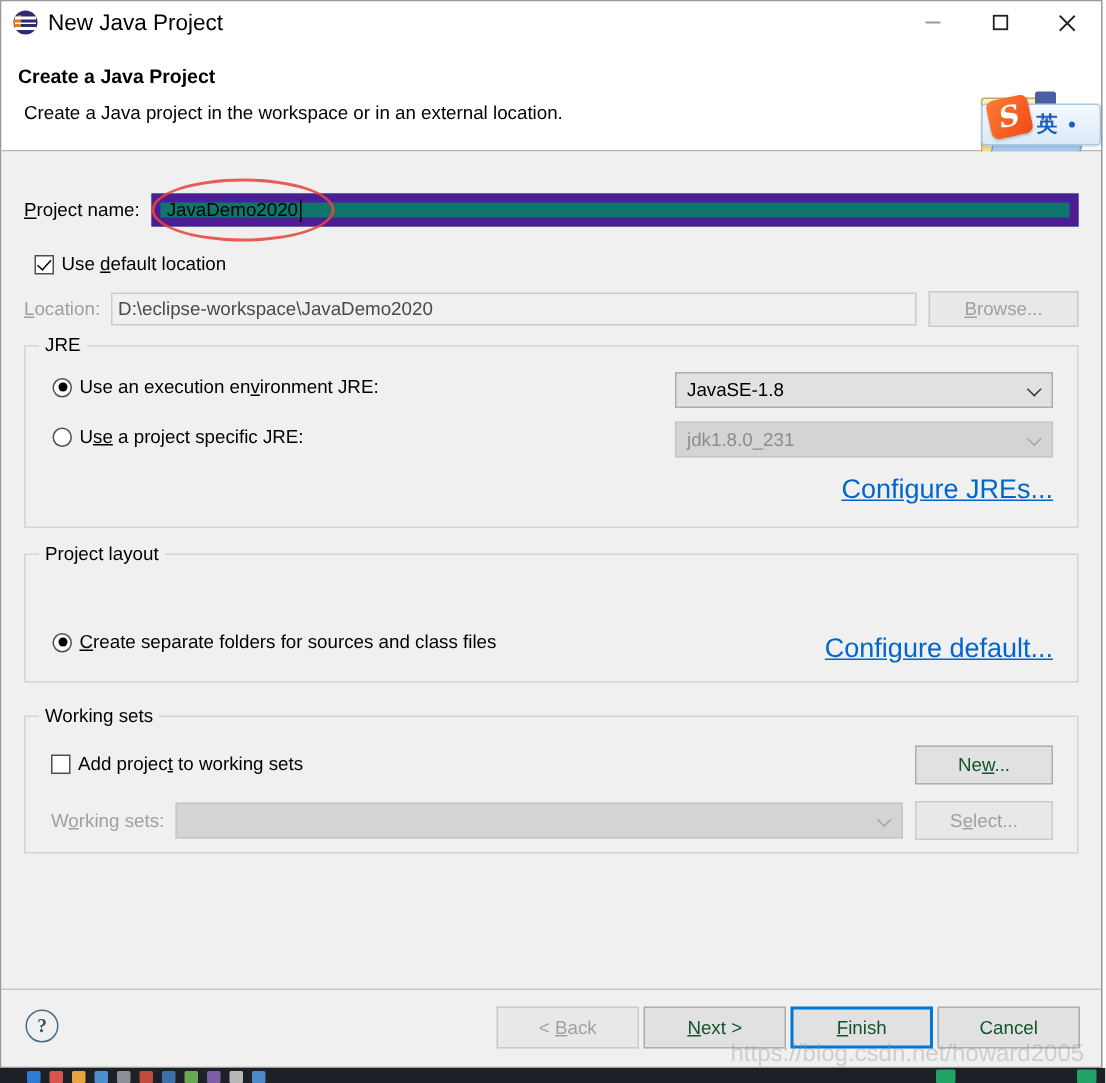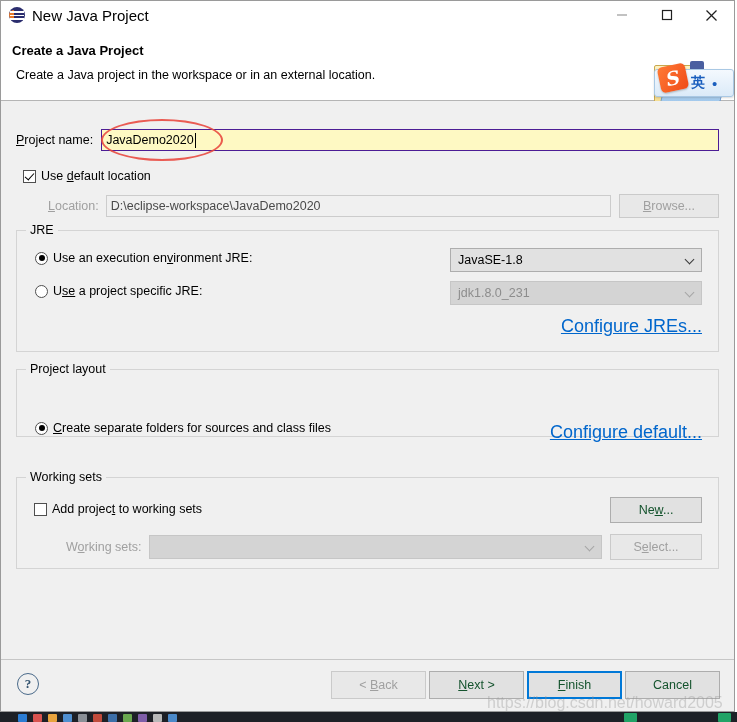--- a/index.html
+++ b/index.html
@@ -222,22 +222,22 @@
     right: 15px;
     height: 24px;
     display: flex;
     align-items: center;
   }
   .lbl { font-size: 12.5px; color: #000; white-space: nowrap; }
   .lbl u { text-decoration: underline; }
   .txtfield {
     flex: 1 1 auto;
     height: 22px;
-    background: #fef9c3;
-    border: 1px solid #4c1d95;
+    background: #0f766e;
+    border: 6px solid #4c1d95;
     box-sizing: border-box;
     display: flex;
     align-items: center;
     padding: 0 4px;
     margin-left: 8px;
     font-size: 12.5px;
     position: relative;
   }
   .caret {
     display: inline-block;
@@ -289,21 +289,21 @@
   }
 
   .location-row {
     position: absolute;
     left: 15px; top: 94px;
     right: 15px;
     height: 22px;
     display: flex;
     align-items: center;
   }
-  .lbl-dim { color: #a0a0a0; margin-left: 32px; }
+  .lbl-dim { color: #a0a0a0; }
   .txtfield.readonly {
     background: #f0f0f0;
     border: 1px solid #cccccc;
     color: #4a4a4a;
     margin-left: 7px;
     margin-right: 8px;
   }
   .btn {
     height: 24px;
     min-width: 84px;
@@ -581,21 +581,21 @@
         <span class="lbl"><span>U</span><u>se</u><span> a project specific JRE:</span></span>
       </div>
       <div class="combo disabled" style="position:absolute; left:433px; right:16px; top:50px;">
         <span>jdk1.8.0_231</span>
         <span class="chev"></span>
       </div>
 
       <a class="link" style="position:absolute; right:16px; top:85px;">Configure JREs...</a>
     </div>
 
-    <div class="group" style="top:268px; height:68px;">
+    <div class="group" style="top:268px; height:86px;">
       <div class="group-title">Project layout</div>
 
 
       <div style="position:absolute; left:18px; top:51px; display:flex; align-items:center;">
         <div class="rb selected"></div>
         <span class="lbl"><span></span><u>C</u><span>reate separate folders for sources and class files</span></span>
       </div>
 
       <a class="link" style="position:absolute; right:16px; top:52px;">Configure default...</a>
     </div>

